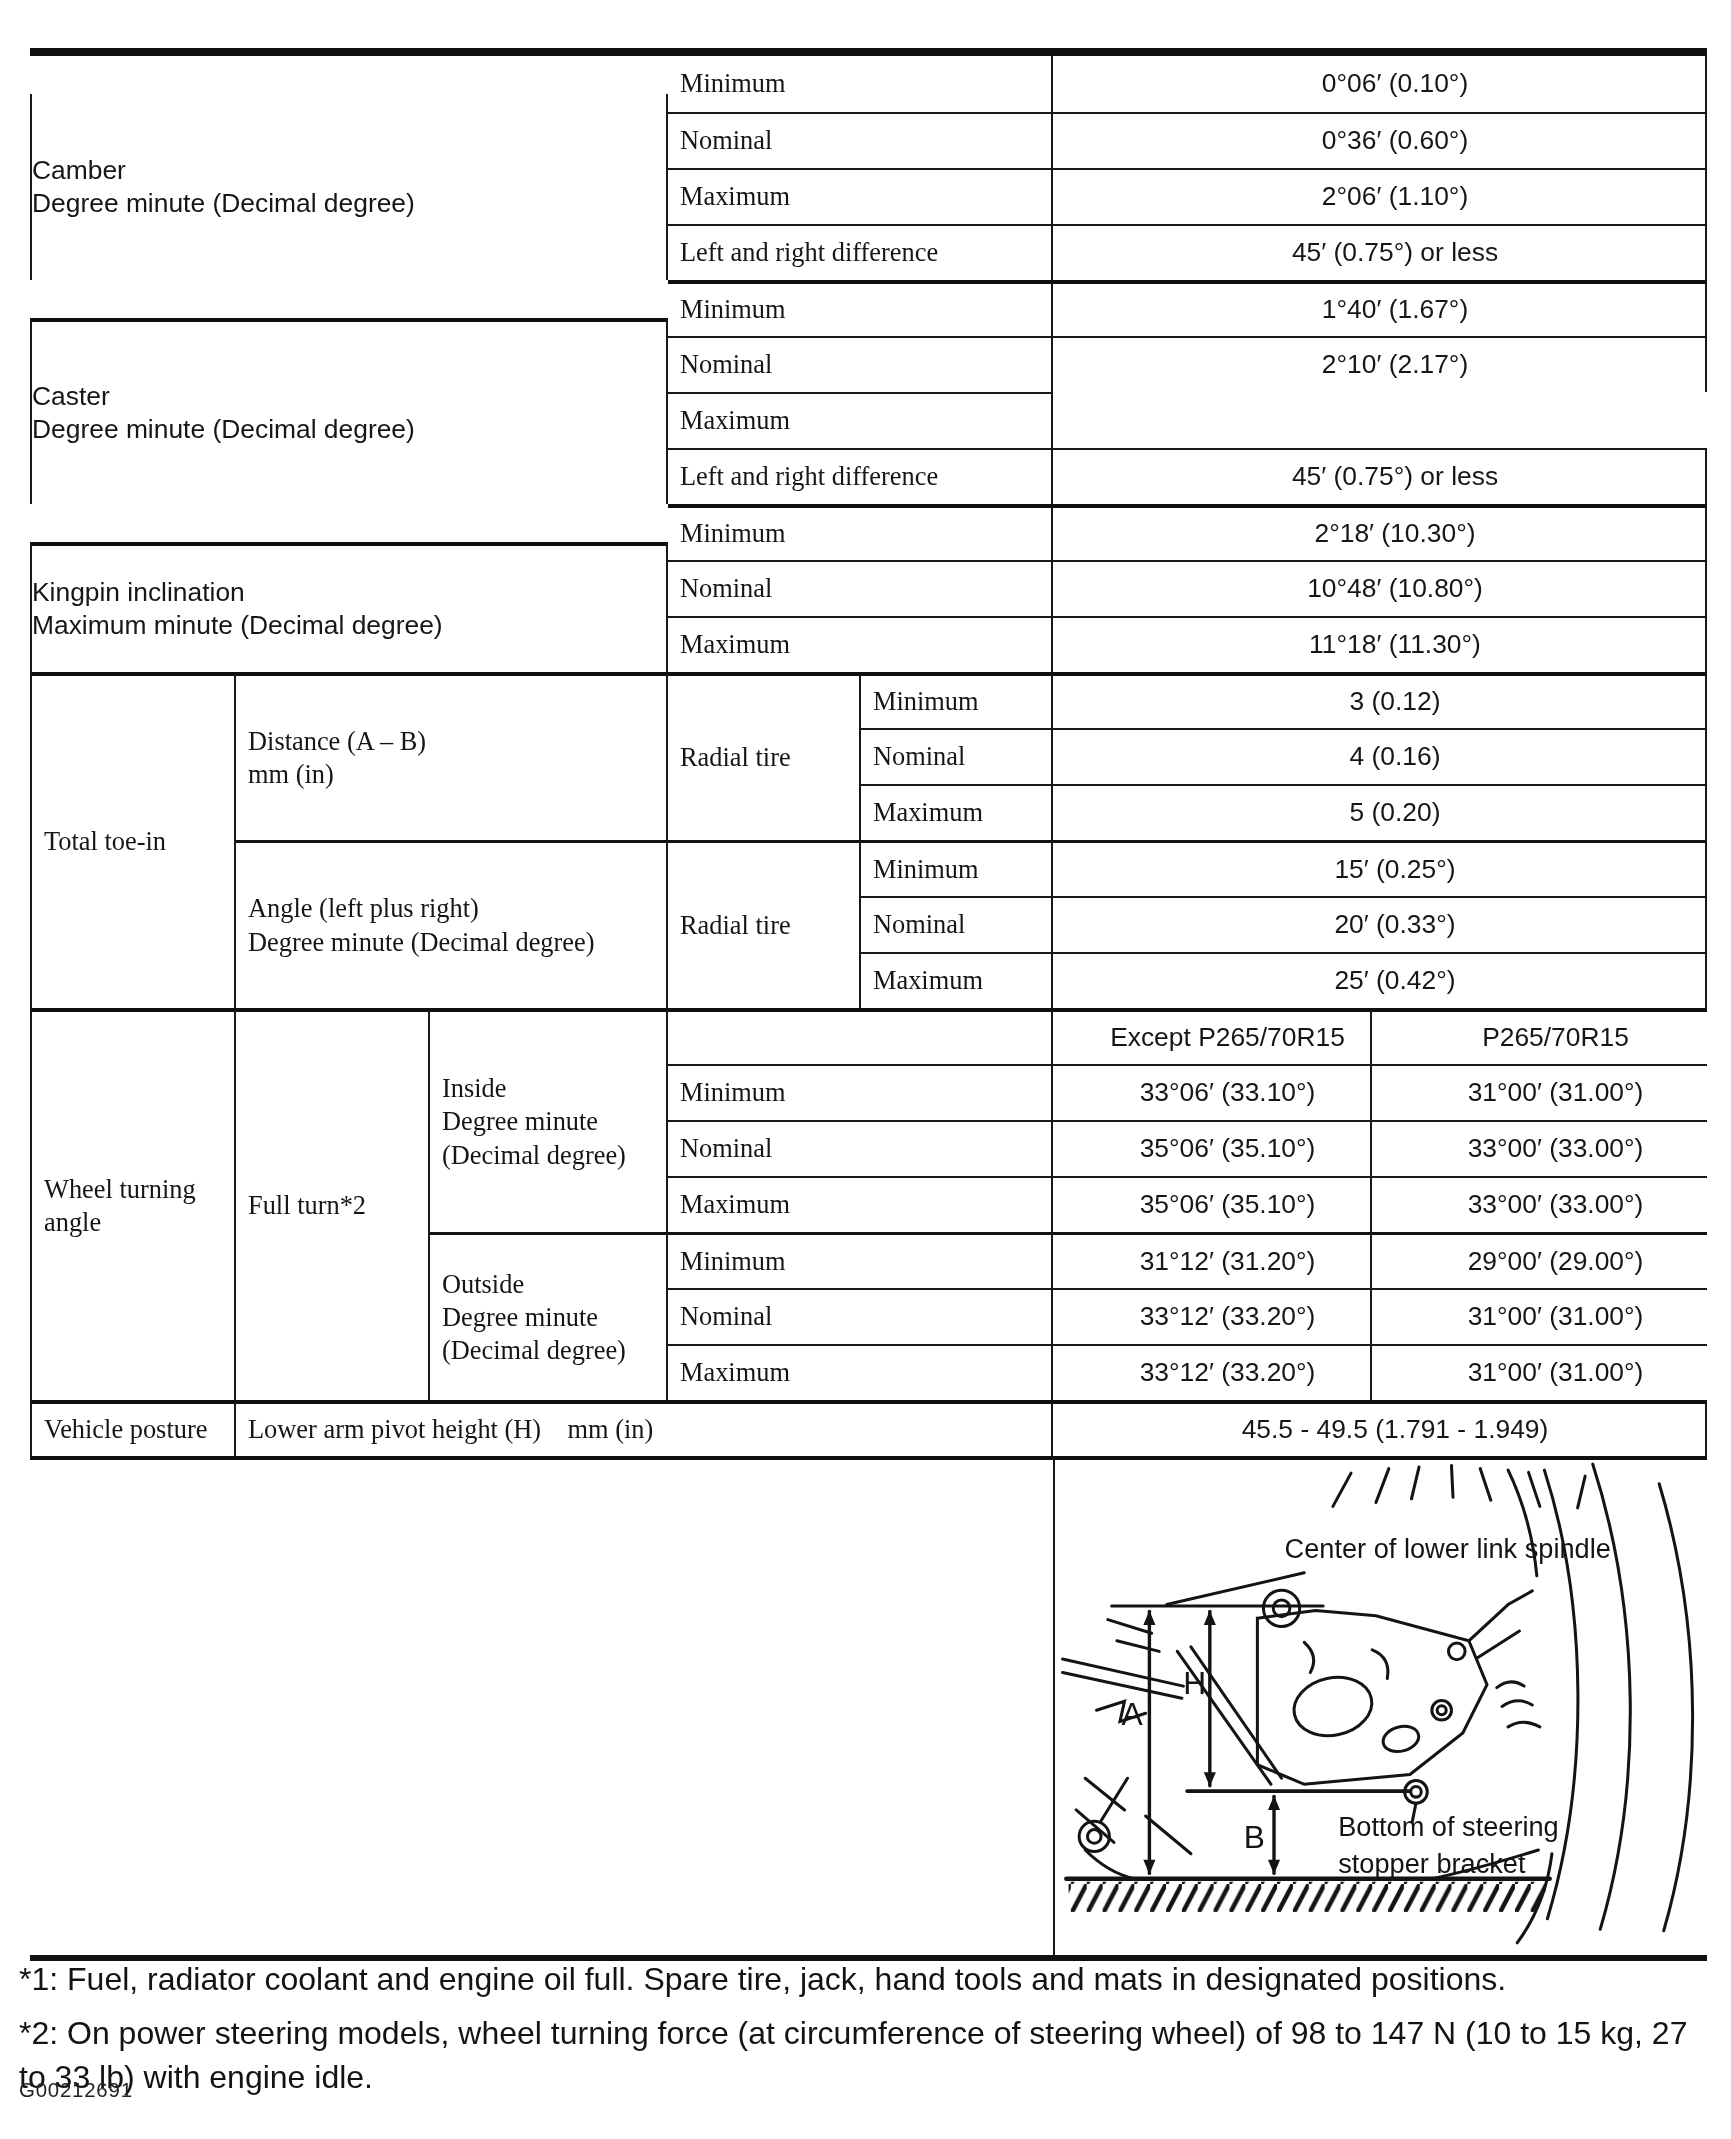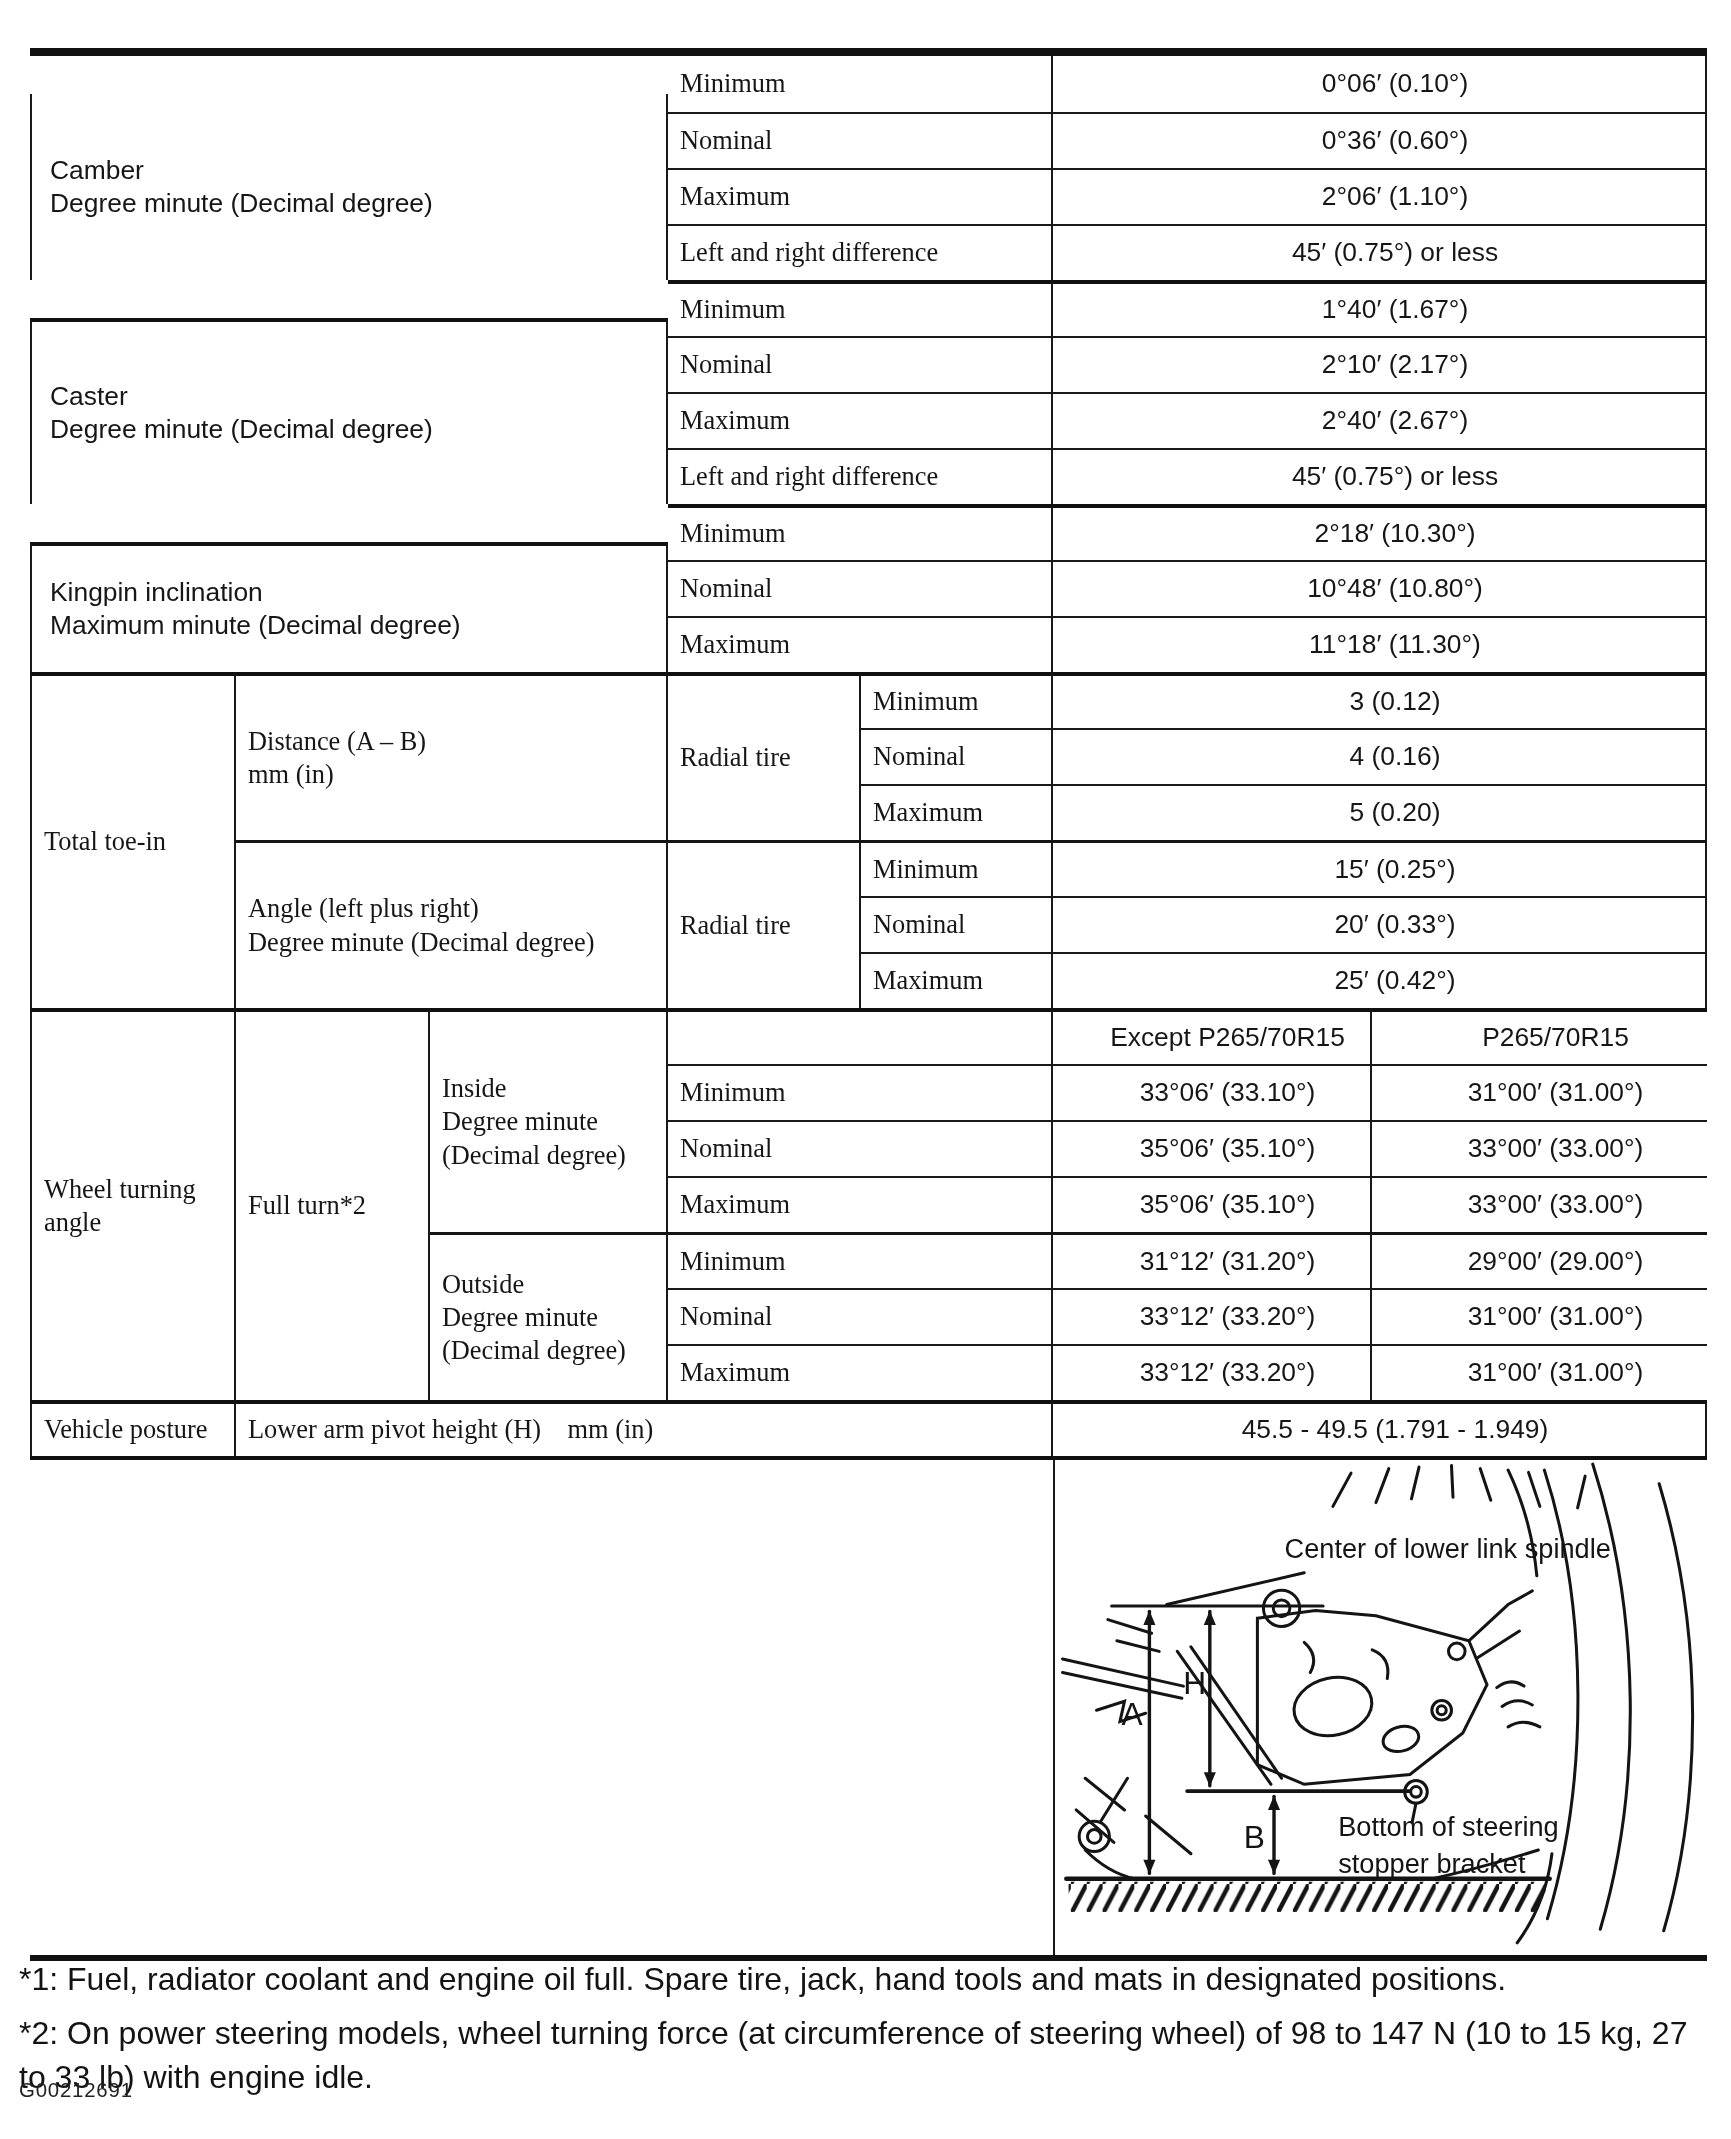--- a/index.html
+++ b/index.html
@@ -11,21 +11,21 @@
   .spec-table{
     position:absolute;left:30px;top:48px;
     display:grid;
     grid-template-columns:206px 194px 238px 193px 192px 319px 335px;
     grid-template-rows:repeat(25,56px) 499px;
     border-top:8.3px solid #111;
     border-bottom:6px solid #111;
     font-size:26.4px;line-height:1.26;
   }
   .cell{display:flex;align-items:center;overflow:hidden;}
-  .pl{padding-left:18px;margin-top:38px;}
+  .pl{padding-left:0;margin-top:38px;}
   .pls{padding-left:12px;font-family:Liberation Serif, serif;}
   .ctr{justify-content:center;padding-left:32px;}
   .pre{white-space:pre-line;}
   .bl{border-left:2.3px solid #191919;}
   .br{border-right:2.3px solid #191919;}
   .bt{border-top:2.3px solid #191919;}
   .btm{border-top:3px solid #141414;}
   .bth{border-top:4.5px solid #101010;}
   .diagram-cell{position:relative;}
   .footnotes{
@@ -57,21 +57,20 @@
     <div class="cell pls br bt" style="grid-area:4/4/5/6">Left and right difference</div>
     <div class="cell ctr br bt" style="grid-area:4/6/5/8">45′ (0.75°) or less</div>
 
     <div class="cell pl pre bl br bth" style="grid-area:5/1/9/4">Caster
 Degree minute (Decimal degree)</div>
     <div class="cell pls br bth" style="grid-area:5/4/6/6">Minimum</div>
     <div class="cell ctr br bth" style="grid-area:5/6/6/8">1°40′ (1.67°)</div>
     <div class="cell pls br bt" style="grid-area:6/4/7/6">Nominal</div>
     <div class="cell ctr br bt" style="grid-area:6/6/7/8">2°10′ (2.17°)</div>
     <div class="cell pls br bt" style="grid-area:7/4/8/6">Maximum</div>
-    <div class="cell ctr br bt" style="grid-area:7/6/8/8">2°40′ (2.67°)</div>
     <div class="cell pls br bt" style="grid-area:8/4/9/6">Left and right difference</div>
     <div class="cell ctr br bt" style="grid-area:8/6/9/8">45′ (0.75°) or less</div>
 
     <div class="cell pl pre bl br bth" style="grid-area:9/1/12/4">Kingpin inclination
 Maximum minute (Decimal degree)</div>
     <div class="cell pls br bth" style="grid-area:9/4/10/6">Minimum</div>
     <div class="cell ctr br bth" style="grid-area:9/6/10/8">2°18′ (10.30°)</div>
     <div class="cell pls br bt" style="grid-area:10/4/11/6">Nominal</div>
     <div class="cell ctr br bt" style="grid-area:10/6/11/8">10°48′ (10.80°)</div>
     <div class="cell pls br bt" style="grid-area:11/4/12/6">Maximum</div>

